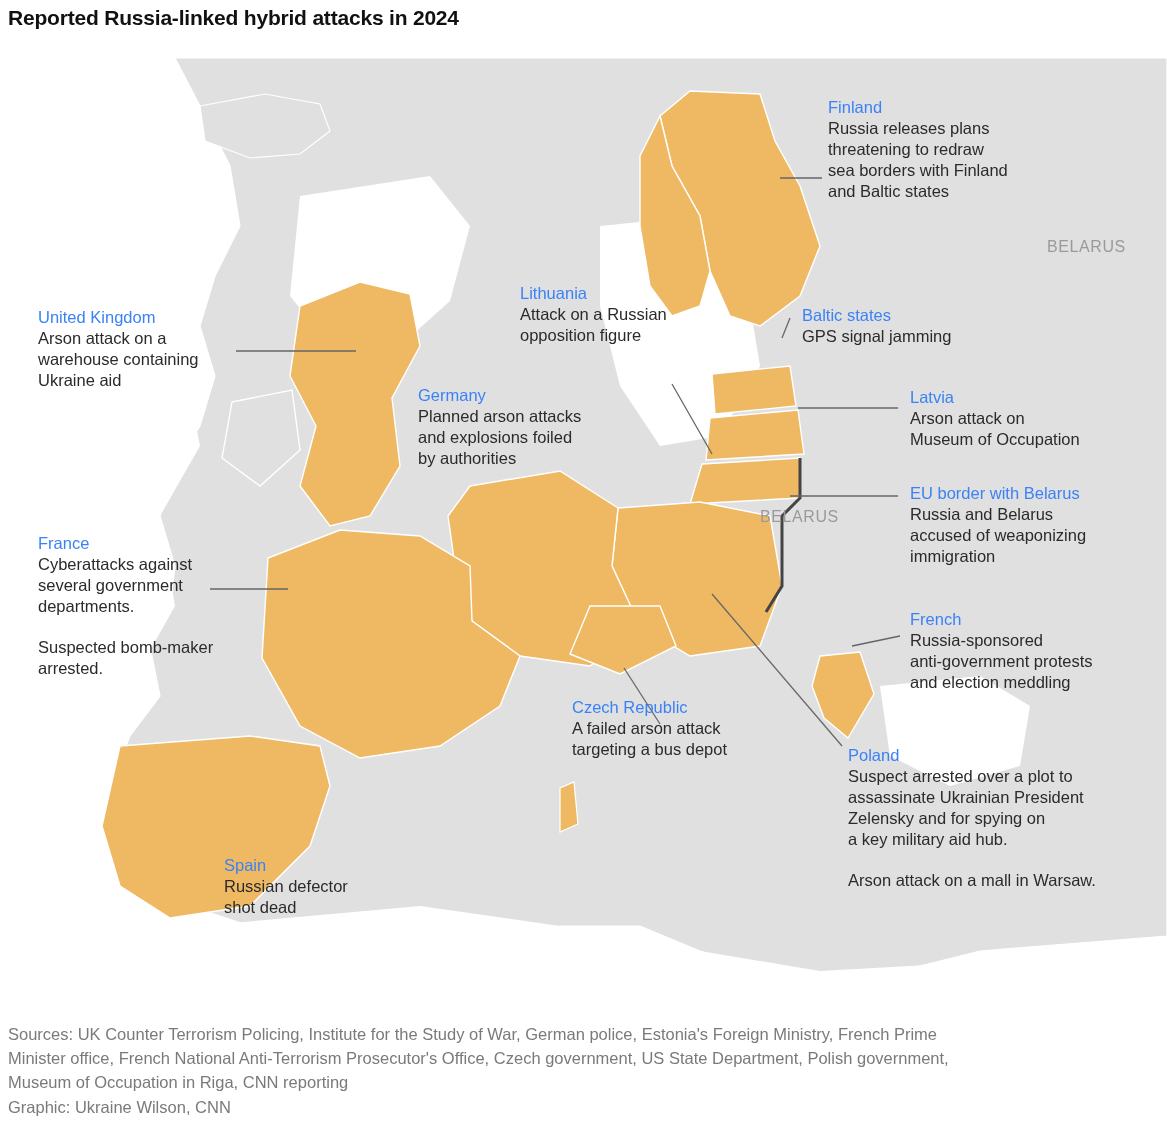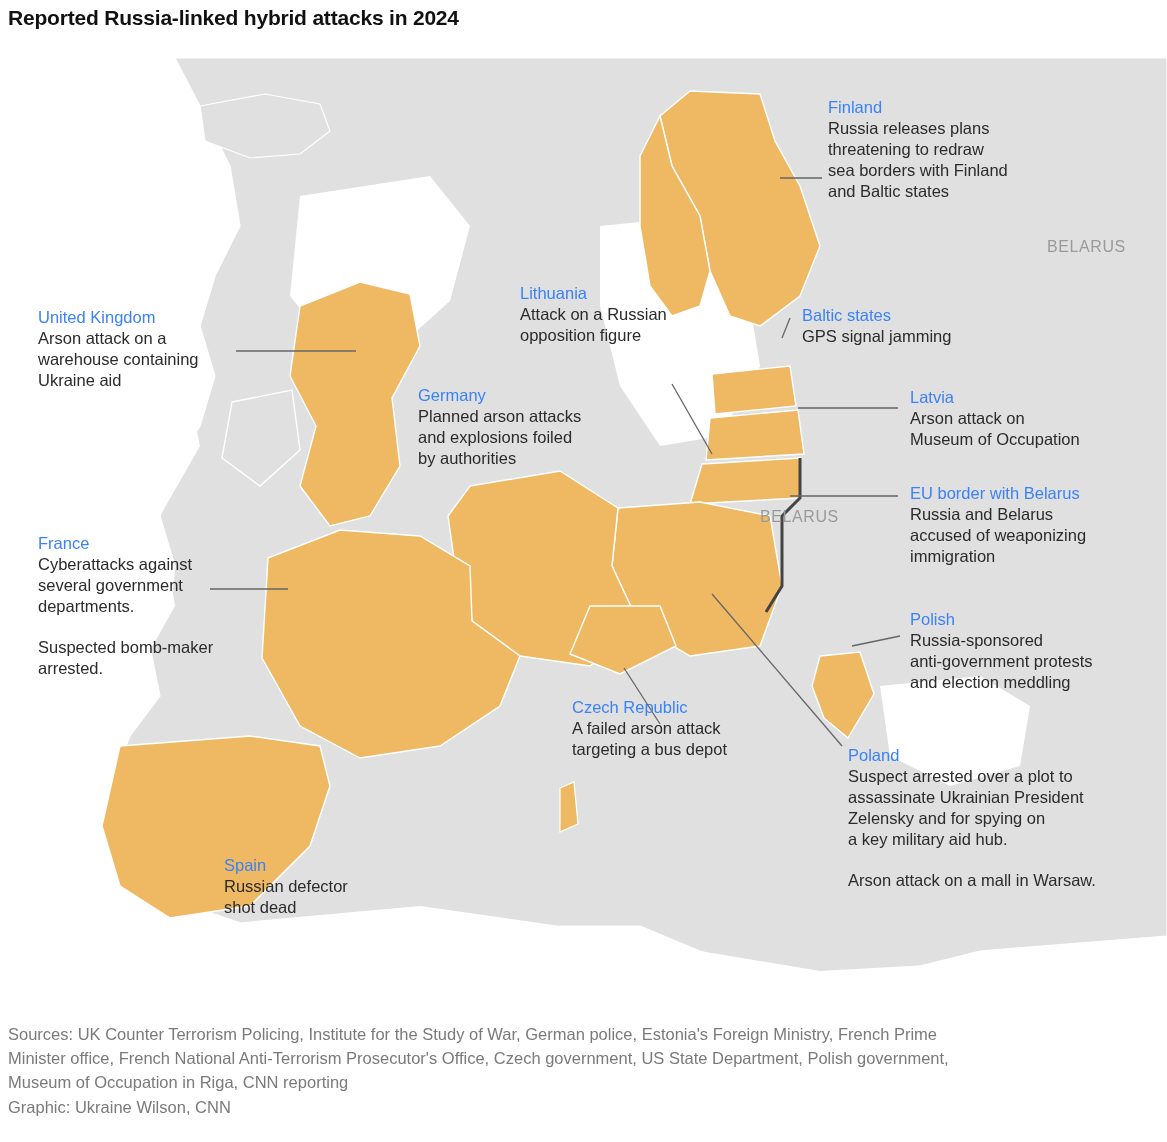--- a/index.html
+++ b/index.html
@@ -204,21 +204,21 @@
     <div class="annot" style="left:38px; top:486px; width:215px;">
       <span class="hd">France</span>
       <span class="bd">Cyberattacks against
 several government
 departments.</span>
       <span class="bd2">Suspected bomb-maker
 arrested.</span>
     </div>
 
     <div class="annot" style="left:910px; top:562px; width:230px;">
-      <span class="hd">Polish</span>
+      <span class="hd">French</span>
       <span class="bd">Russia-sponsored
 anti-government protests
 and election meddling</span>
     </div>
 
     <div class="annot" style="left:572px; top:650px; width:215px;">
       <span class="hd">Czech Republic</span>
       <span class="bd">A failed arson attack
 targeting a bus depot</span>
     </div>

